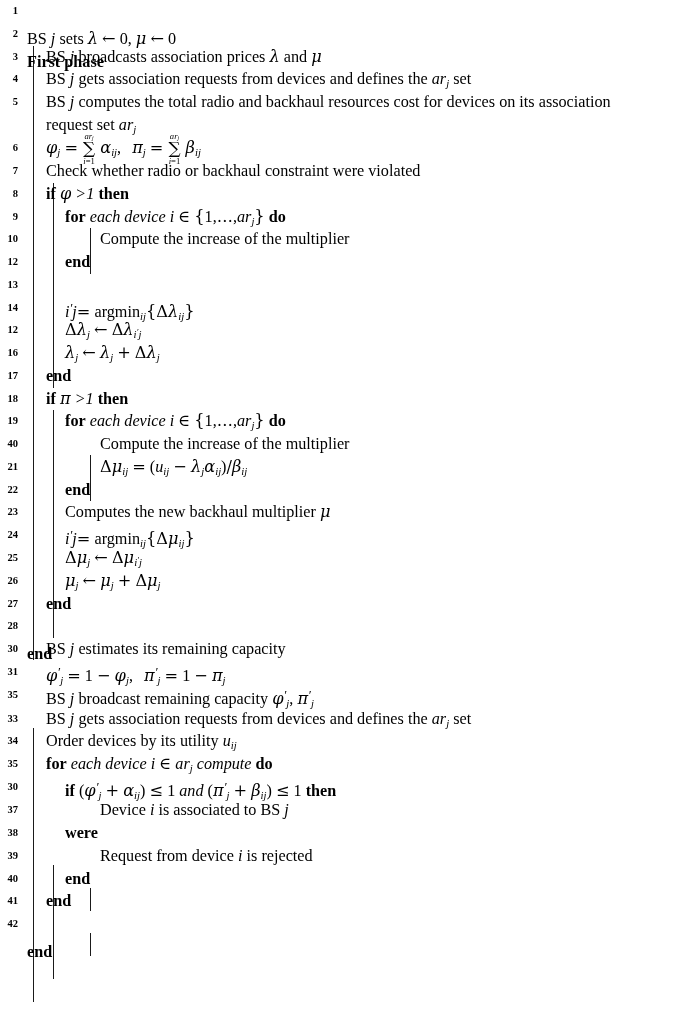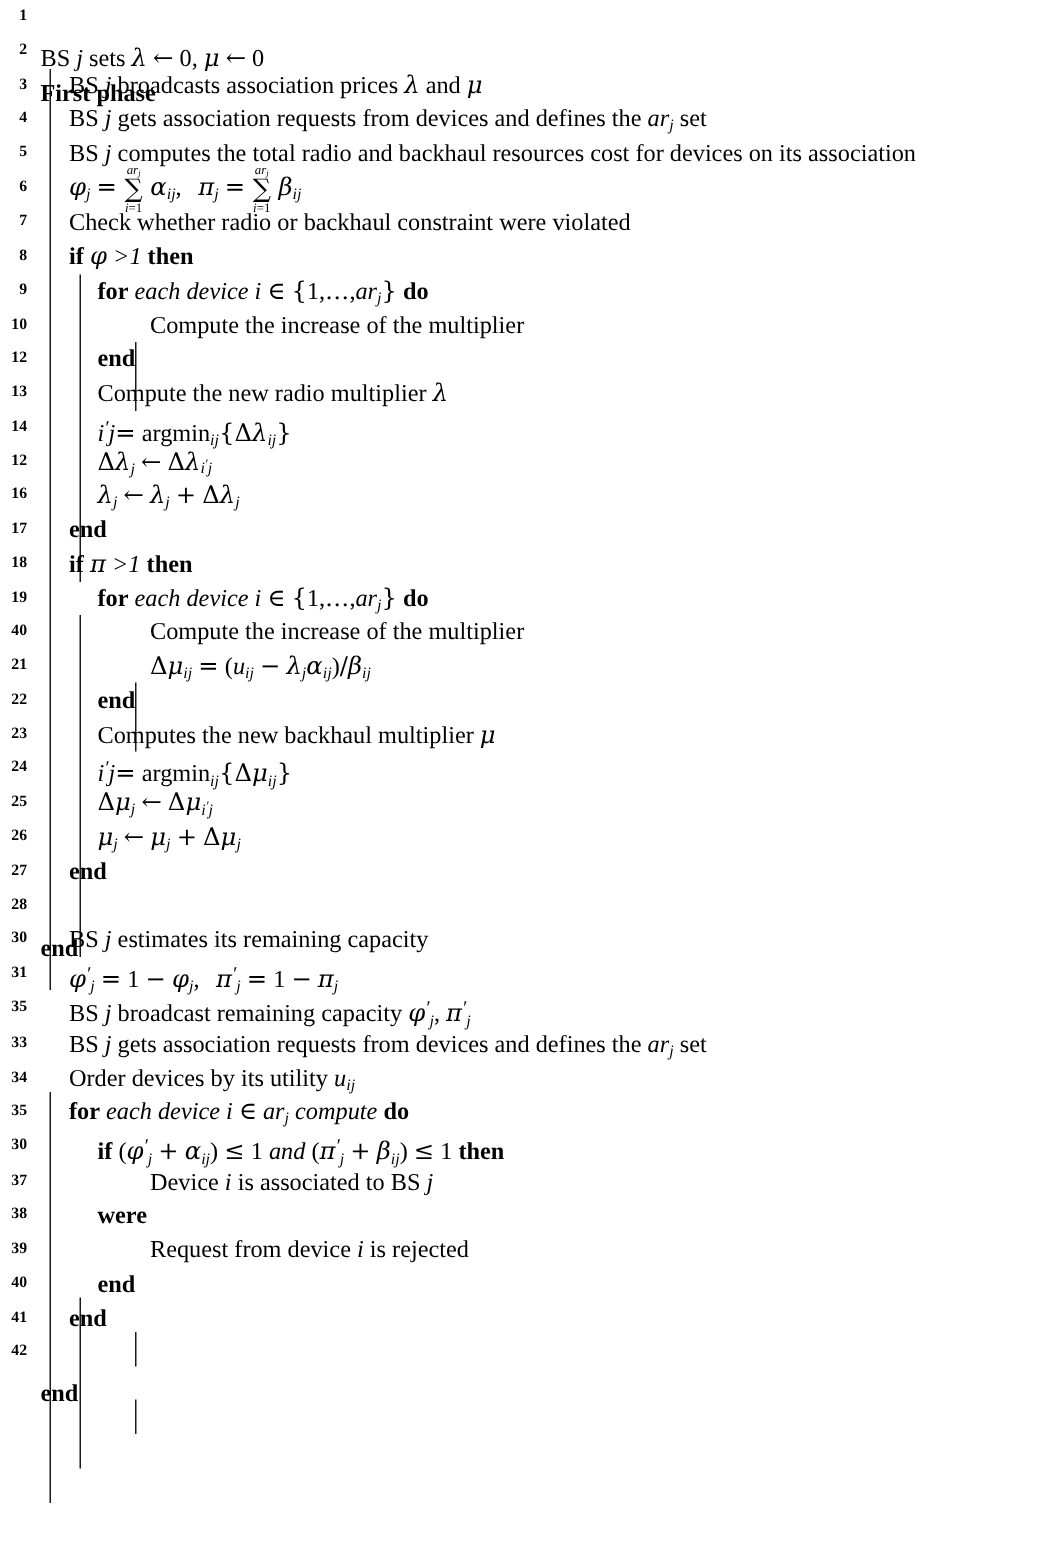--- a/index.html
+++ b/index.html
@@ -151,20 +151,24 @@
   <div class="row d1">
     <span class="lineno">4</span>
     <span class="code">BS&nbsp;<span class="mi">j</span>&nbsp;gets association requests from devices and defines the <span class="mi">ar<sub>j</sub></span> set</span>
   </div>
 
   <div class="row d1">
     <span class="lineno">5</span>
     <span class="code">BS&nbsp;<span class="mi">j</span>&nbsp;computes the total radio and backhaul resources cost for devices on its association</span>
   </div>
 
+  <div class="row d1 cont">
+    <span class="lineno"></span>
+    <span class="code">request set <span class="mi">ar<sub>j</sub></span></span>
+  </div>
 
   <div class="row d1 tall">
     <span class="lineno">6</span>
     <span class="code"><span class="gk">φ</span><sub class="mi">j</sub> <span class="sym">=</span> <span class="bigop"><span class="lim-top">ar<sub>j</sub></span><span class="op">∑</span><span class="lim-bot"><span class="mi">i</span>=1</span></span> <span class="gk">α</span><sub class="mi">ij</sub>,<span class="spcw"></span><span class="gk">π</span><sub class="mi">j</sub> <span class="sym">=</span> <span class="bigop"><span class="lim-top">ar<sub>j</sub></span><span class="op">∑</span><span class="lim-bot"><span class="mi">i</span>=1</span></span> <span class="gk">β</span><sub class="mi">ij</sub></span>
   </div>
 
   <div class="row d1">
     <span class="lineno">7</span>
     <span class="code">Check whether radio or backhaul constraint were violated</span>
   </div>
@@ -185,21 +189,20 @@
   </div>
 
 
   <div class="row d2">
     <span class="lineno">12</span>
     <span class="code bf">end</span>
   </div>
 
   <div class="row d2">
     <span class="lineno">13</span>
-    <span class="code">Compute the new radio multiplier <span class="gk">λ</span></span>
   </div>
 
   <div class="row d2">
     <span class="lineno">14</span>
     <span class="code"><span class="mi">i</span><span class="prime">′</span><span class="mi">j</span><span class="sym">=</span> argmin<sub class="mi">ij</sub><span class="sym">{</span><span class="sym">Δ</span><span class="gk">λ</span><sub class="mi">ij</sub><span class="sym">}</span></span>
   </div>
 
   <div class="row d2">
     <span class="lineno">12</span>
     <span class="code"><span class="sym">Δ</span><span class="gk">λ</span><sub class="mi">j</sub> <span class="sym">←</span> <span class="sym">Δ</span><span class="gk">λ</span><sub class="mi">i<span class="prime">′</span>j</sub></span>

